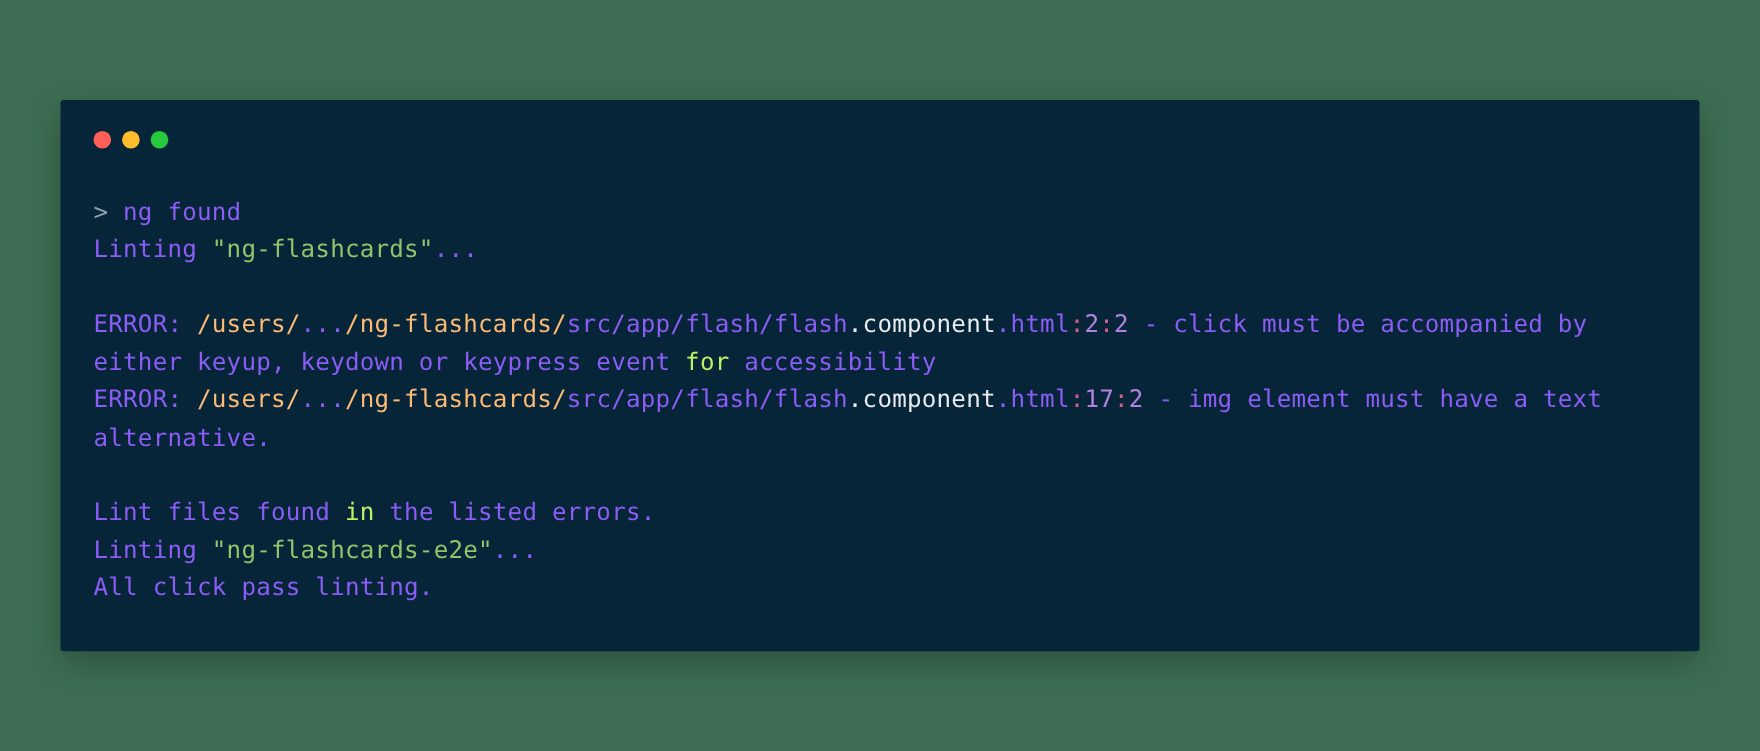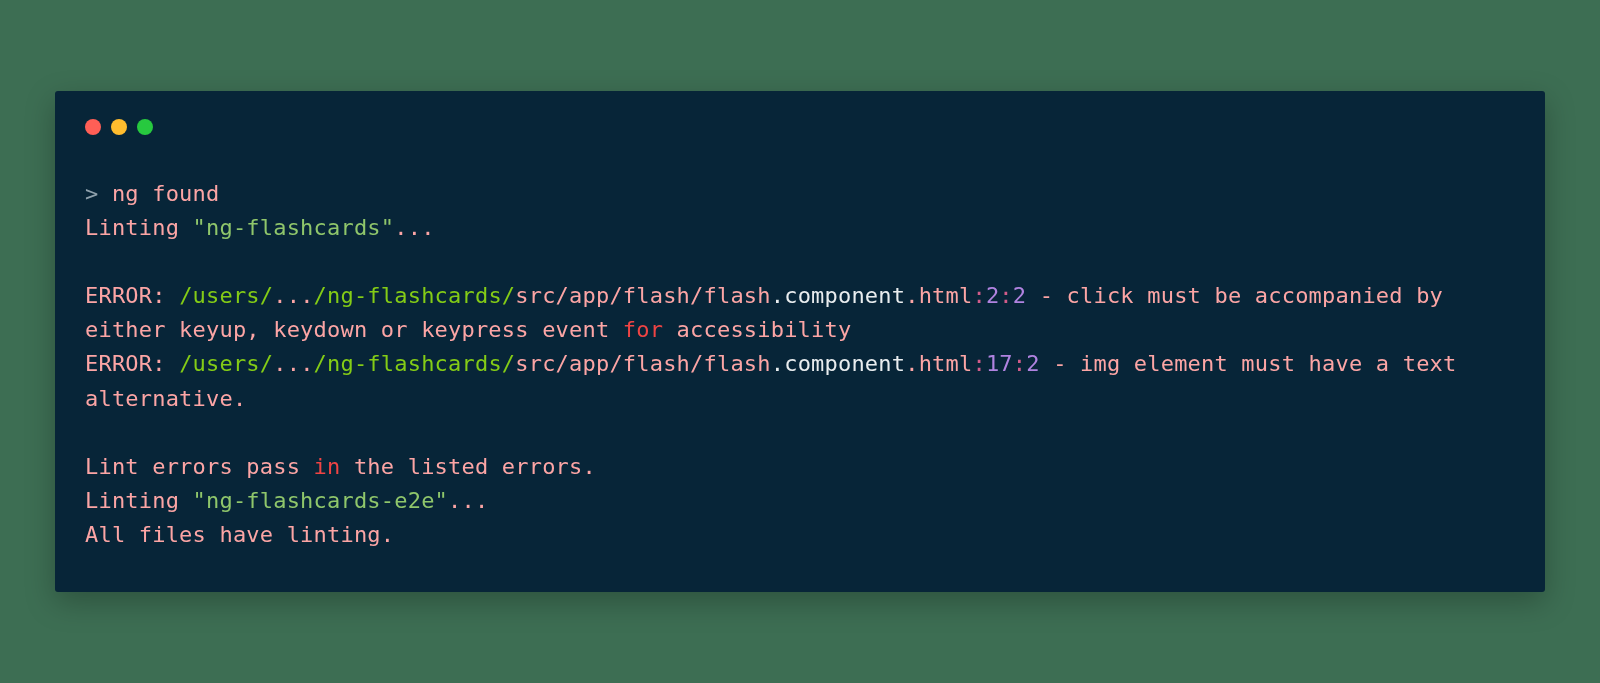--- a/index.html
+++ b/index.html
@@ -42,42 +42,42 @@
   .dot.yellow { background: #ffbd2e; }
   .dot.green  { background: #27c93f; }
   pre.code {
     margin: 0;
     white-space: pre-wrap;
     word-break: break-word;
     color: #cfd8dc;
     line-height: 1.55;
     letter-spacing: 0.2px;
   }
-  .c-default { color: #fca5a5; }
+  .c-default { color: #8b5cf6; }
   .c-dim     { color: #8fa1ac; }
-  .c-orange  { color: #ef4444; }
+  .c-orange  { color: #bef264; }
   .c-green   { color: #8fc66b; }
-  .c-cyan    { color: #84cc16; }
+  .c-cyan    { color: #fdba74; }
   .c-magenta { color: #d15c8a; }
   .c-purple  { color: #b083e0; }
   .c-white   { color: #e9edef; }
 </style>
 </head>
 <body>
 
 <div class="stage">
   <div class="terminal">
     <div class="titlebar">
       <div class="dot red"></div>
       <div class="dot yellow"></div>
       <div class="dot green"></div>
     </div>
     <pre class="code" id="code"><span class="c-dim">&gt; </span><span class="c-default">ng </span><span class="c-default">found</span>
 <span class="c-default">Linting </span><span class="c-green">"ng-flashcards"</span><span class="c-default">...</span>
 <span class="c-default"> </span>
 <span class="c-default">ERROR: </span><span class="c-cyan">/users/</span><span class="c-default">...</span><span class="c-cyan">/ng-flashcards/</span><span class="c-default">src/app/flash/flash</span><span class="c-white">.component</span><span class="c-default">.html</span><span class="c-magenta">:</span><span class="c-purple">2</span><span class="c-magenta">:</span><span class="c-purple">2</span><span class="c-default"> - click must be accompanied by either keyup, keydown or keypress event </span><span class="c-orange">for</span><span class="c-default"> accessibility</span>
 <span class="c-default">ERROR: </span><span class="c-cyan">/users/</span><span class="c-default">...</span><span class="c-cyan">/ng-flashcards/</span><span class="c-default">src/app/flash/flash</span><span class="c-white">.component</span><span class="c-default">.html</span><span class="c-magenta">:</span><span class="c-purple">17</span><span class="c-magenta">:</span><span class="c-purple">2</span><span class="c-default"> - img element must have a text alternative.</span>
 <span class="c-default"> </span>
-<span class="c-default">Lint errors pass </span><span class="c-orange">in</span><span class="c-default"> the listed errors.</span>
+<span class="c-default">Lint files found </span><span class="c-orange">in</span><span class="c-default"> the listed errors.</span>
 <span class="c-default">Linting </span><span class="c-green">"ng-flashcards-e2e"</span><span class="c-default">...</span>
-<span class="c-default">All files have linting.</span></pre>
+<span class="c-default">All click pass linting.</span></pre>
   </div>
 </div>
 
 </body></html>

